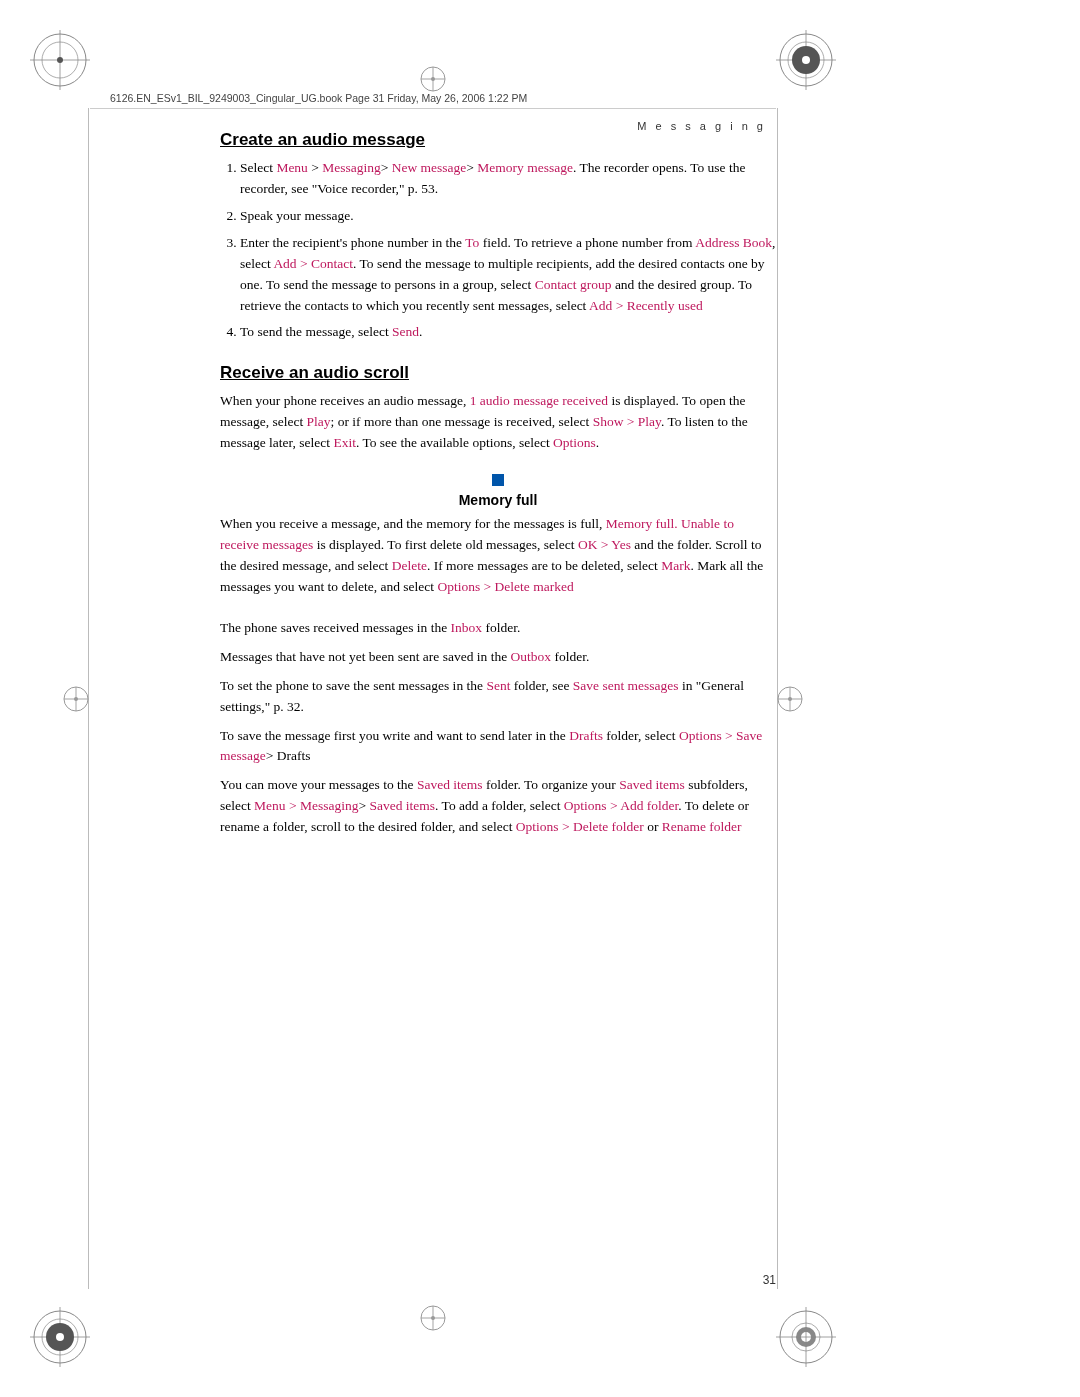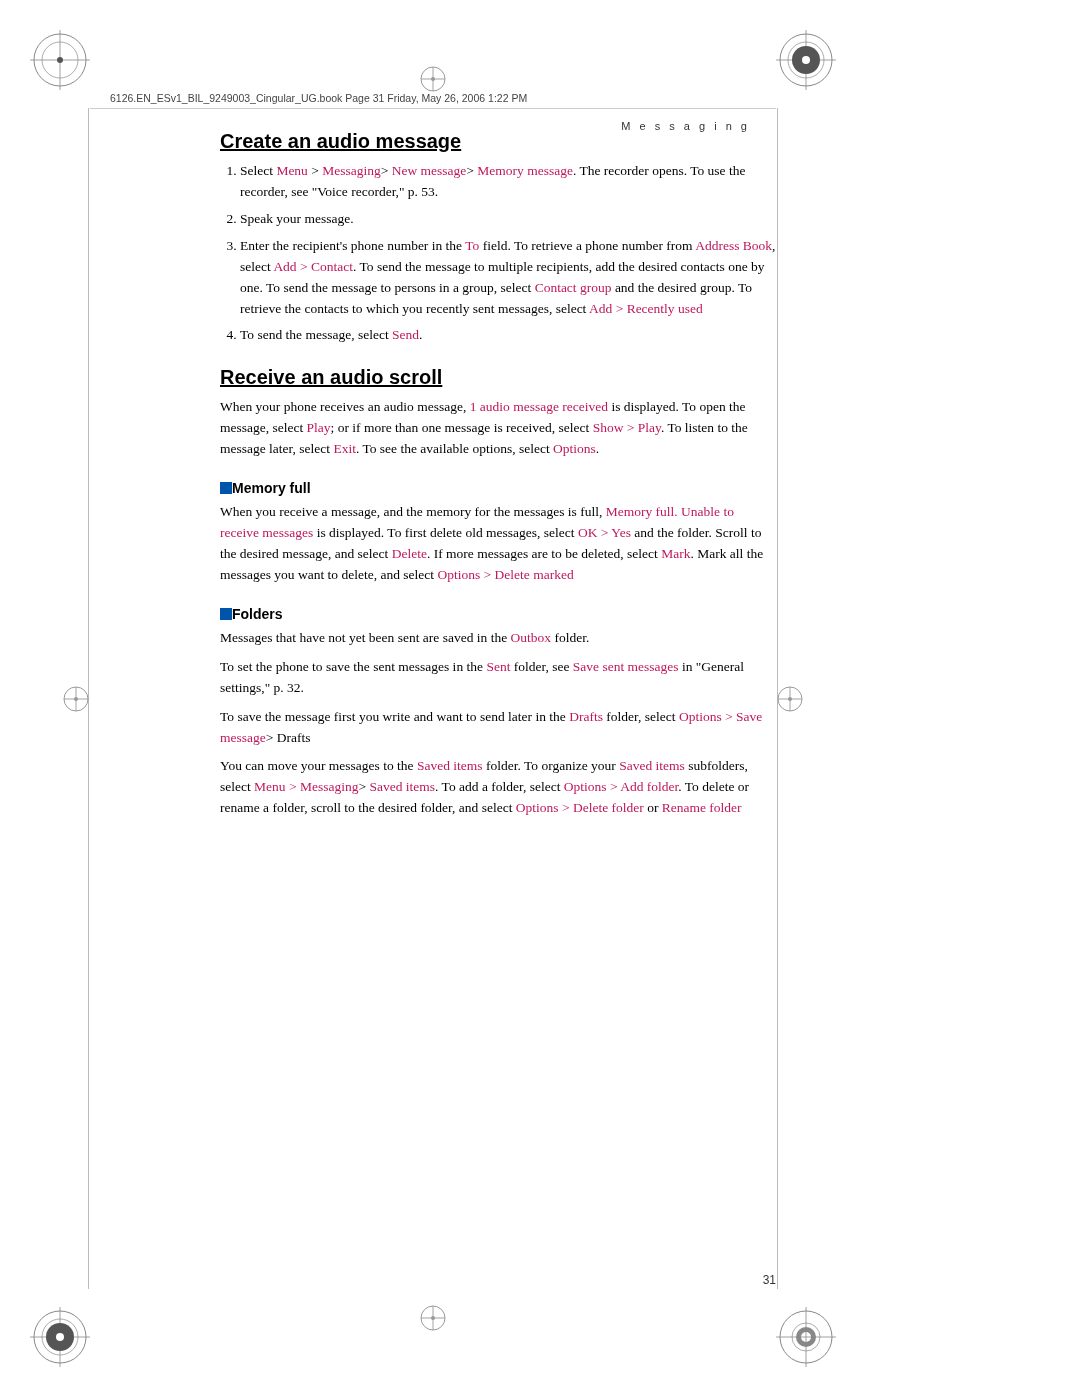--- a/index.html
+++ b/index.html
@@ -52,36 +52,38 @@
       position: absolute;
       top: 130px;
       left: 220px;
       right: 90px;
       bottom: 130px;
     }
 
     .blue { color: #be185d; }
 
     h2 {
-      font-size: 20px;
+      font-size: 17px;
       font-family: Arial, sans-serif;
       font-weight: bold;
       text-decoration: underline;
       margin-bottom: 8px;
       color: #000;
     }
 
     h3 {
       font-size: 14px;
       font-family: Arial, sans-serif;
       font-weight: bold;
       margin-bottom: 6px;
       color: #000;
       display: flex;
       align-items: center;
+      gap: 6px;
+      flex-direction: column;
     }
 
     h3 .blue-square {
       display: inline-block;
       width: 12px;
       height: 12px;
       background: #0055aa;
       flex-shrink: 0;
     }
 
@@ -140,21 +142,21 @@
 
 <div class="page">
 
   <div class="header-bar"></div>
 
   <div class="vline-left"></div>
   <div class="vline-right"></div>
 
   <div style="position:absolute;top:92px;left:110px;font-family:Arial,sans-serif;font-size:10.5px;color:#444;">6126.EN_ESv1_BIL_9249003_Cingular_UG.book  Page 31  Friday, May 26, 2006  1:22 PM</div>
 
-  <div style="position:absolute;top:120px;right:116px;font-family:Arial,sans-serif;font-size:11px;color:#333;letter-spacing:3px;text-align:center;">M e s s a g i n g</div>
+  <div style="position:absolute;top:120px;right:100px;font-family:Arial,sans-serif;font-size:11px;color:#333;letter-spacing:3px;text-align:center;">M e s s a g i n g</div>
 
   <div class="corner-decoration corner-tl">
     <svg viewBox="0 0 60 60" xmlns="http://www.w3.org/2000/svg">
       <circle cx="30" cy="30" r="26" fill="none" stroke="#888" stroke-width="1"></circle>
       <circle cx="30" cy="30" r="18" fill="none" stroke="#888" stroke-width="0.7"></circle>
       <line x1="30" y1="0" x2="30" y2="60" stroke="#888" stroke-width="0.8"></line>
       <line x1="0" y1="30" x2="60" y2="30" stroke="#888" stroke-width="0.8"></line>
       <circle cx="30" cy="30" r="3" fill="#555"></circle>
     </svg>
   </div>
@@ -262,25 +264,24 @@
       <h3>
         <span class="blue-square"></span>
         <span>Memory full</span>
       </h3>
       <p>
         <span>When you receive a message, and the memory for the messages is full, </span><span class="blue">Memory full. Unable to receive messages</span><span> is displayed. To first delete old messages, select </span><span class="blue">OK &gt; Yes</span><span> and the folder. Scroll to the desired message, and select </span><span class="blue">Delete</span><span>. If more messages are to be deleted, select </span><span class="blue">Mark</span><span>. Mark all the messages you want to delete, and select </span><span class="blue">Options &gt; Delete marked</span>
       </p>
     </div>
 
     <div class="section">
-      <h3>
-        <span class="blue-square"></span>
-        <span>Folders</span>
-      </h3>
-
+
+      <p>
+        <span>The phone saves received messages in the </span><span class="blue">Inbox</span><span> folder.</span>
+      </p>
 
       <p>
         <span>Messages that have not yet been sent are saved in the </span><span class="blue">Outbox</span><span> folder.</span>
       </p>
 
       <p>
         <span>To set the phone to save the sent messages in the </span><span class="blue">Sent</span><span> folder, see </span><span class="blue">Save sent messages</span><span> in "General settings," p. 32.</span>
       </p>
 
       <p>

